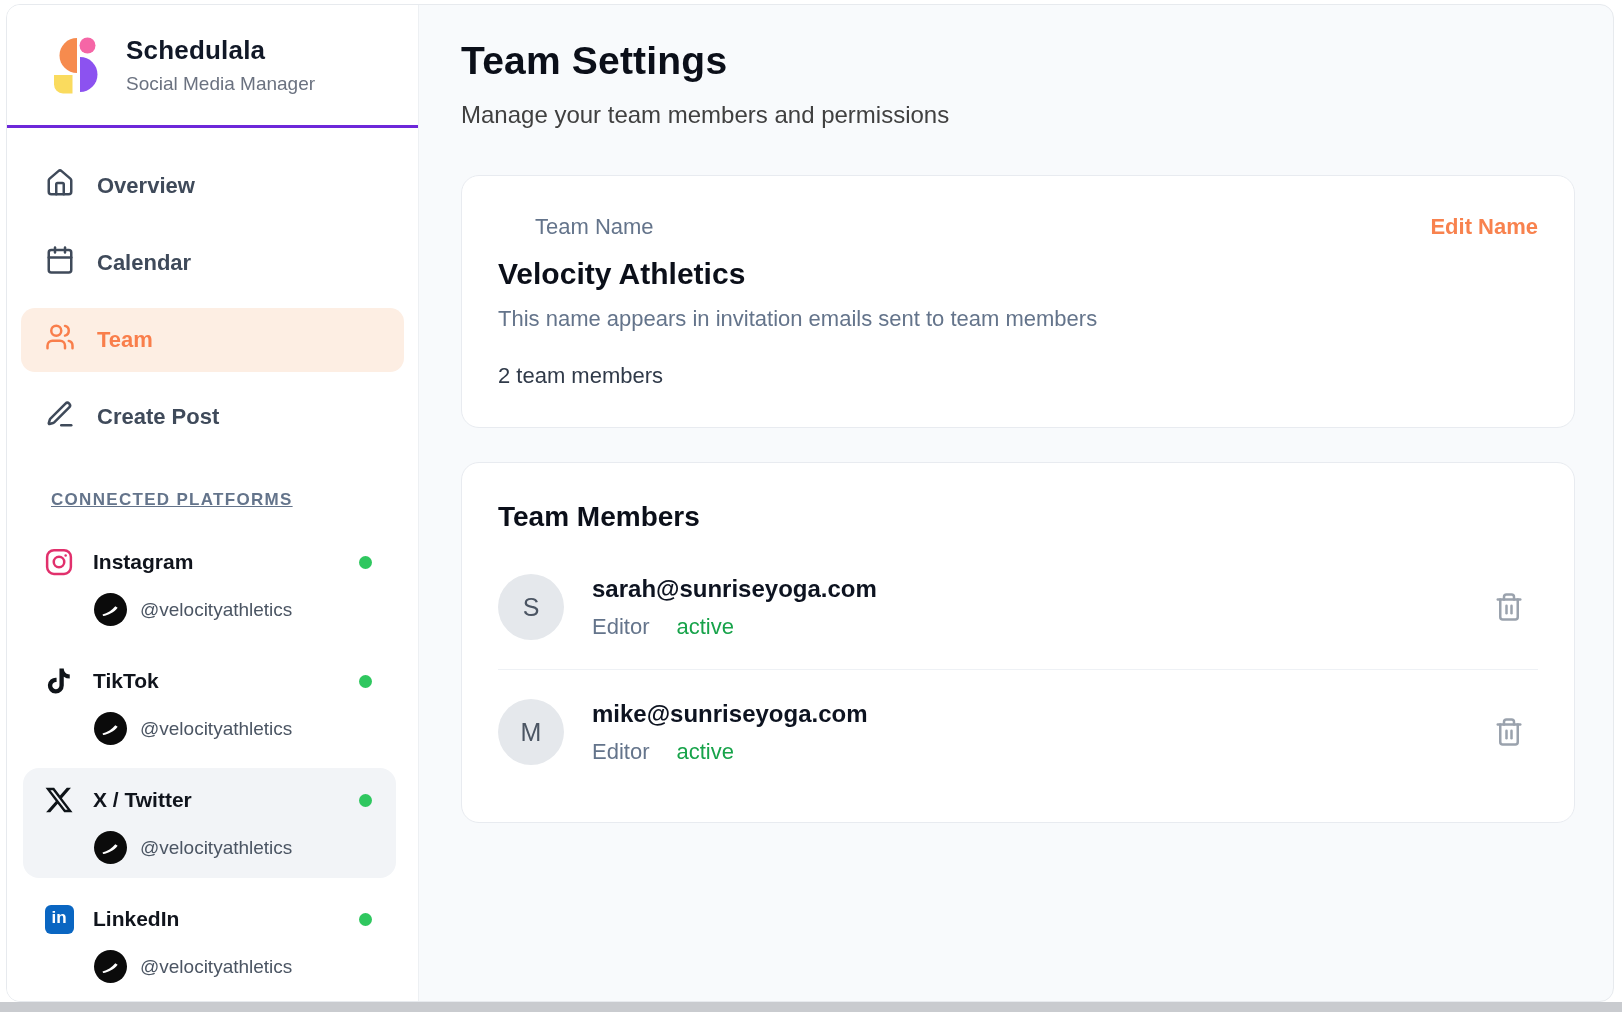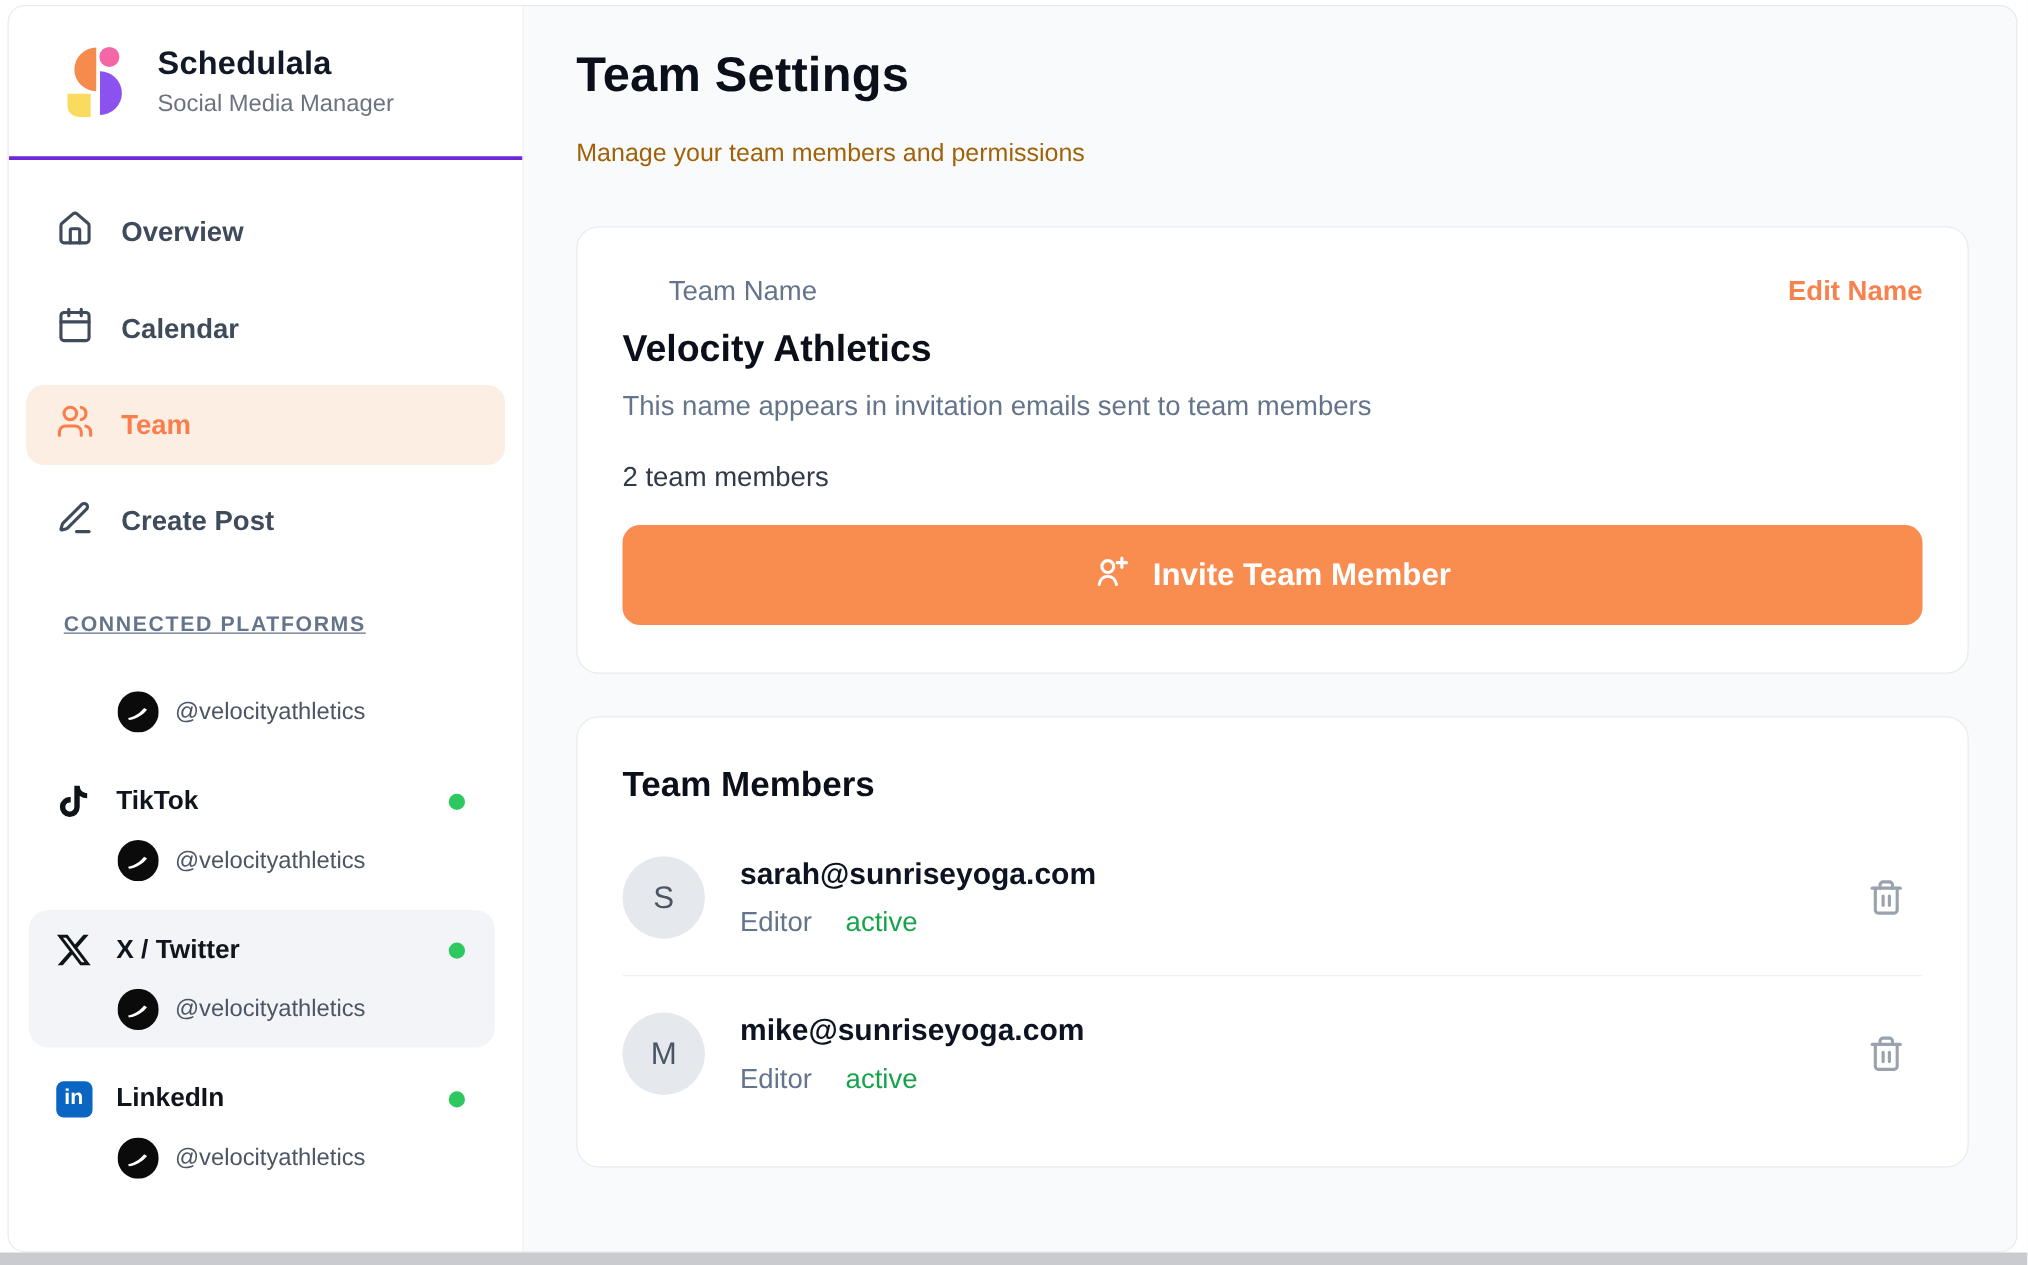--- a/index.html
+++ b/index.html
@@ -73,21 +73,21 @@
   }
   .pname { margin-left: 19px; font-size: 21px; font-weight: 600; color: #10141c; flex: 1; }
   .pdot { width: 13px; height: 13px; border-radius: 50%; background: #2fc75f; margin-right: 14px; flex-shrink: 0; }
   .paccount { display: flex; align-items: center; gap: 13px; margin: 11px 0 0 50px; }
   .pavatar { width: 33px; height: 33px; flex-shrink: 0; }
   .phandle { font-size: 19px; color: #4b5563; }
 
   
   .main { flex: 1; padding: 34px 38px 4px 42px; overflow: hidden; }
   .page-title { font-size: 39px; font-weight: 800; color: #0b0f19; letter-spacing: .2px; }
-  .page-subtitle { font-size: 20px; color: #a16207; margin-top: 29px; }
+  .page-subtitle { font-size: 24px; color: #404040; margin-top: 18px; }
 
   .card {
     background: #ffffff;
     border: 1px solid #e8ebf0;
     border-radius: 18px;
   }
   .card-team-name { margin-top: 46px; padding: 38px 36px; }
   .label-row { display: flex; justify-content: space-between; align-items: baseline; margin-left: 37px; }
   .field-label { font-size: 22px; color: #64748b; }
   .edit-link { font-size: 22px; font-weight: 600; color: #f8824e; cursor: pointer; }
@@ -187,20 +187,31 @@
               <path d="M16.376 3.622a1 1 0 0 1 3.002 3.002L7.368 18.635a2 2 0 0 1-.855.506l-2.872.838a.5.5 0 0 1-.62-.62l.838-2.872a2 2 0 0 1 .506-.854z"></path>
             </svg>
         </span>
         <span>Create Post</span>
       </div>
     </nav>
 
     <div class="section-label">CONNECTED PLATFORMS</div>
 
     <div class="pitem">
+      <div class="prow">
+        <span class="picon">
+          <svg viewBox="0 0 24 24" fill="none" stroke="#e1306c" stroke-width="2" stroke-linecap="round" stroke-linejoin="round">
+              <rect x="2.5" y="2.5" width="19" height="19" rx="5.5"></rect>
+              <circle cx="12" cy="12" r="4.2"></circle>
+              <line x1="17.3" y1="6.7" x2="17.31" y2="6.7"></line>
+            </svg>
+        </span>
+        <span class="pname">Instagram</span>
+        <span class="pdot"></span>
+      </div>
       <div class="paccount">
         <span class="pavatar">
           <svg viewBox="0 0 24 24">
               <circle cx="12" cy="12" r="12" fill="#0b0b0b"></circle>
               <path d="M6.2 15.6c3.4-.7 7-2.9 9.3-5.9l1.7 1c-2.6 3.3-6.7 5.6-10.6 6z" fill="#ffffff"></path>
             </svg>
         </span>
         <span class="phandle">@velocityathletics</span>
       </div>
     </div>
@@ -274,31 +285,20 @@
     <div class="page-subtitle">Manage your team members and permissions</div>
 
     <section class="card card-team-name">
       <div class="label-row">
         <span class="field-label">Team Name</span>
         <span class="edit-link">Edit Name</span>
       </div>
       <div class="team-name">Velocity Athletics</div>
       <div class="team-desc">This name appears in invitation emails sent to team members</div>
       <div class="team-count">2 team members</div>
-      <button class="invite-btn">
-        <span>
-          <svg viewBox="0 0 24 24" fill="none" stroke="#ffffff" stroke-width="2" stroke-linecap="round" stroke-linejoin="round">
-              <circle cx="9" cy="9" r="3.8"></circle>
-              <path d="M3.5 20.5c.6-3.3 2.8-5.3 5.5-5.3s4.9 2 5.5 5.3"></path>
-              <path d="M18 3.5v6"></path>
-              <path d="M15 6.5h6"></path>
-            </svg>
-        </span>
-        <span>Invite Team Member</span>
-      </button>
     </section>
 
     <section class="card card-members">
       <h2 class="members-title">Team Members</h2>
 
       <div class="member-row">
         <div class="m-avatar">S</div>
         <div class="m-info">
           <div class="m-email">sarah@sunriseyoga.com</div>
           <div class="m-meta">

